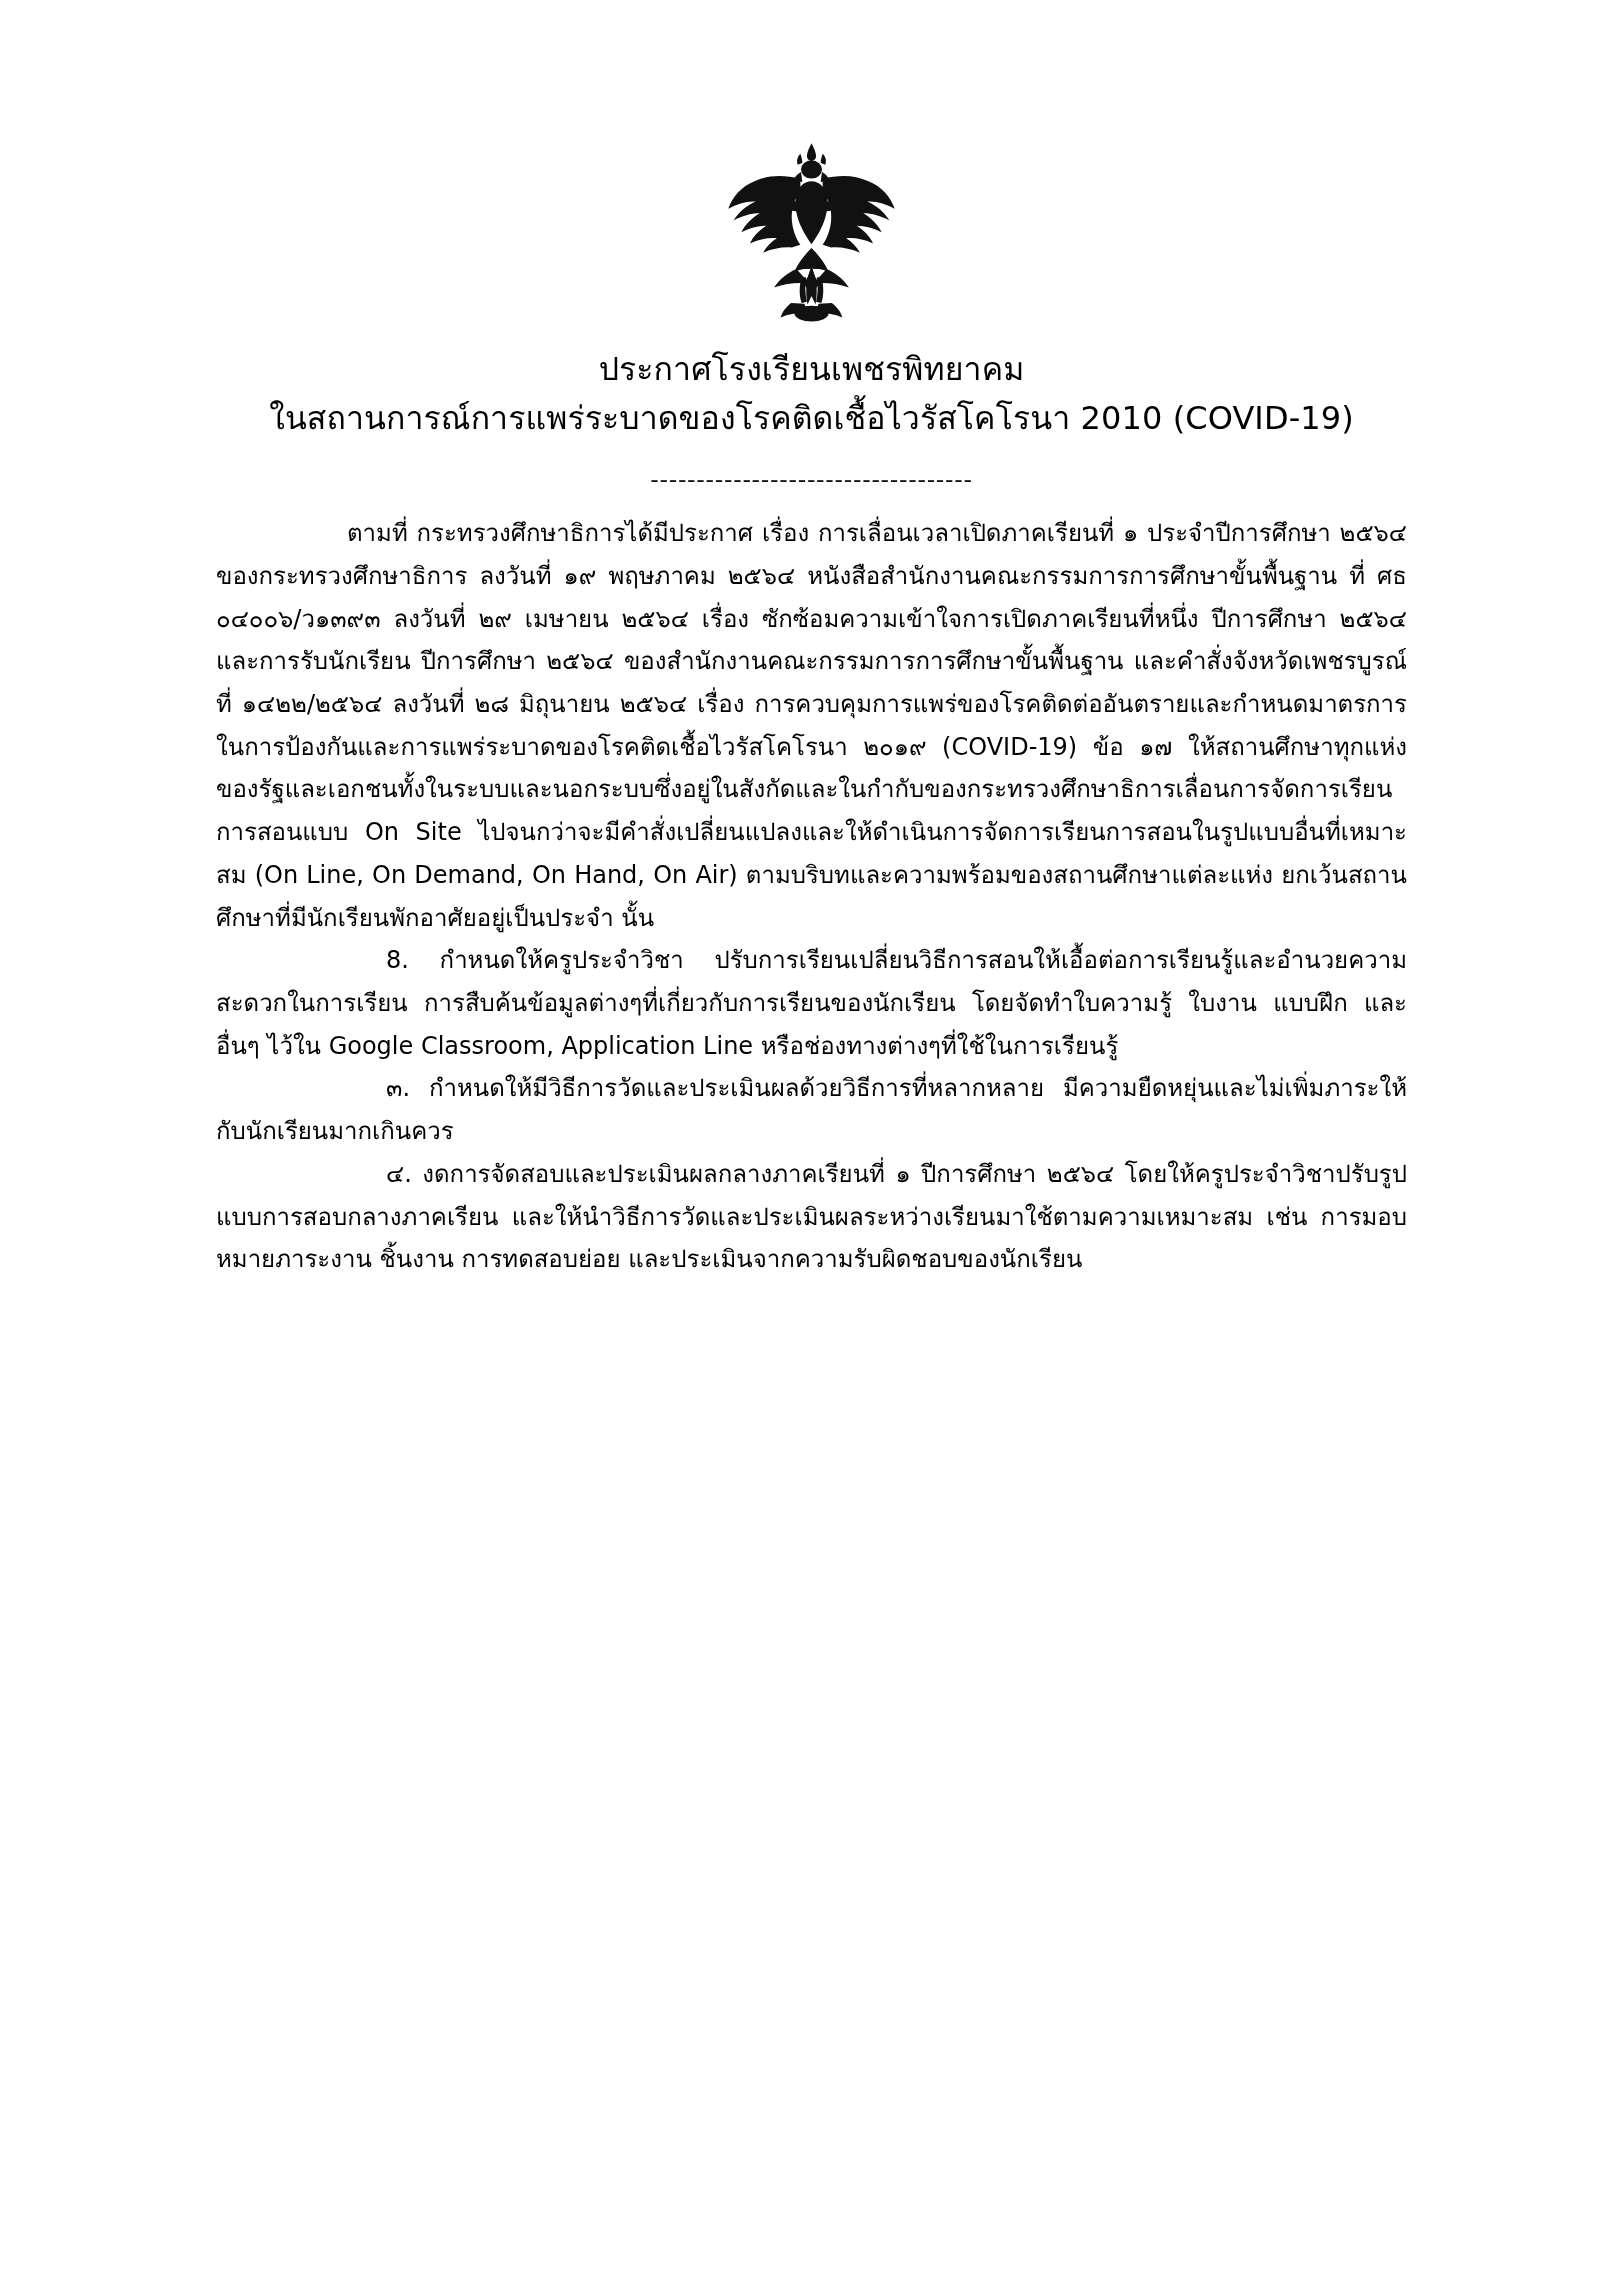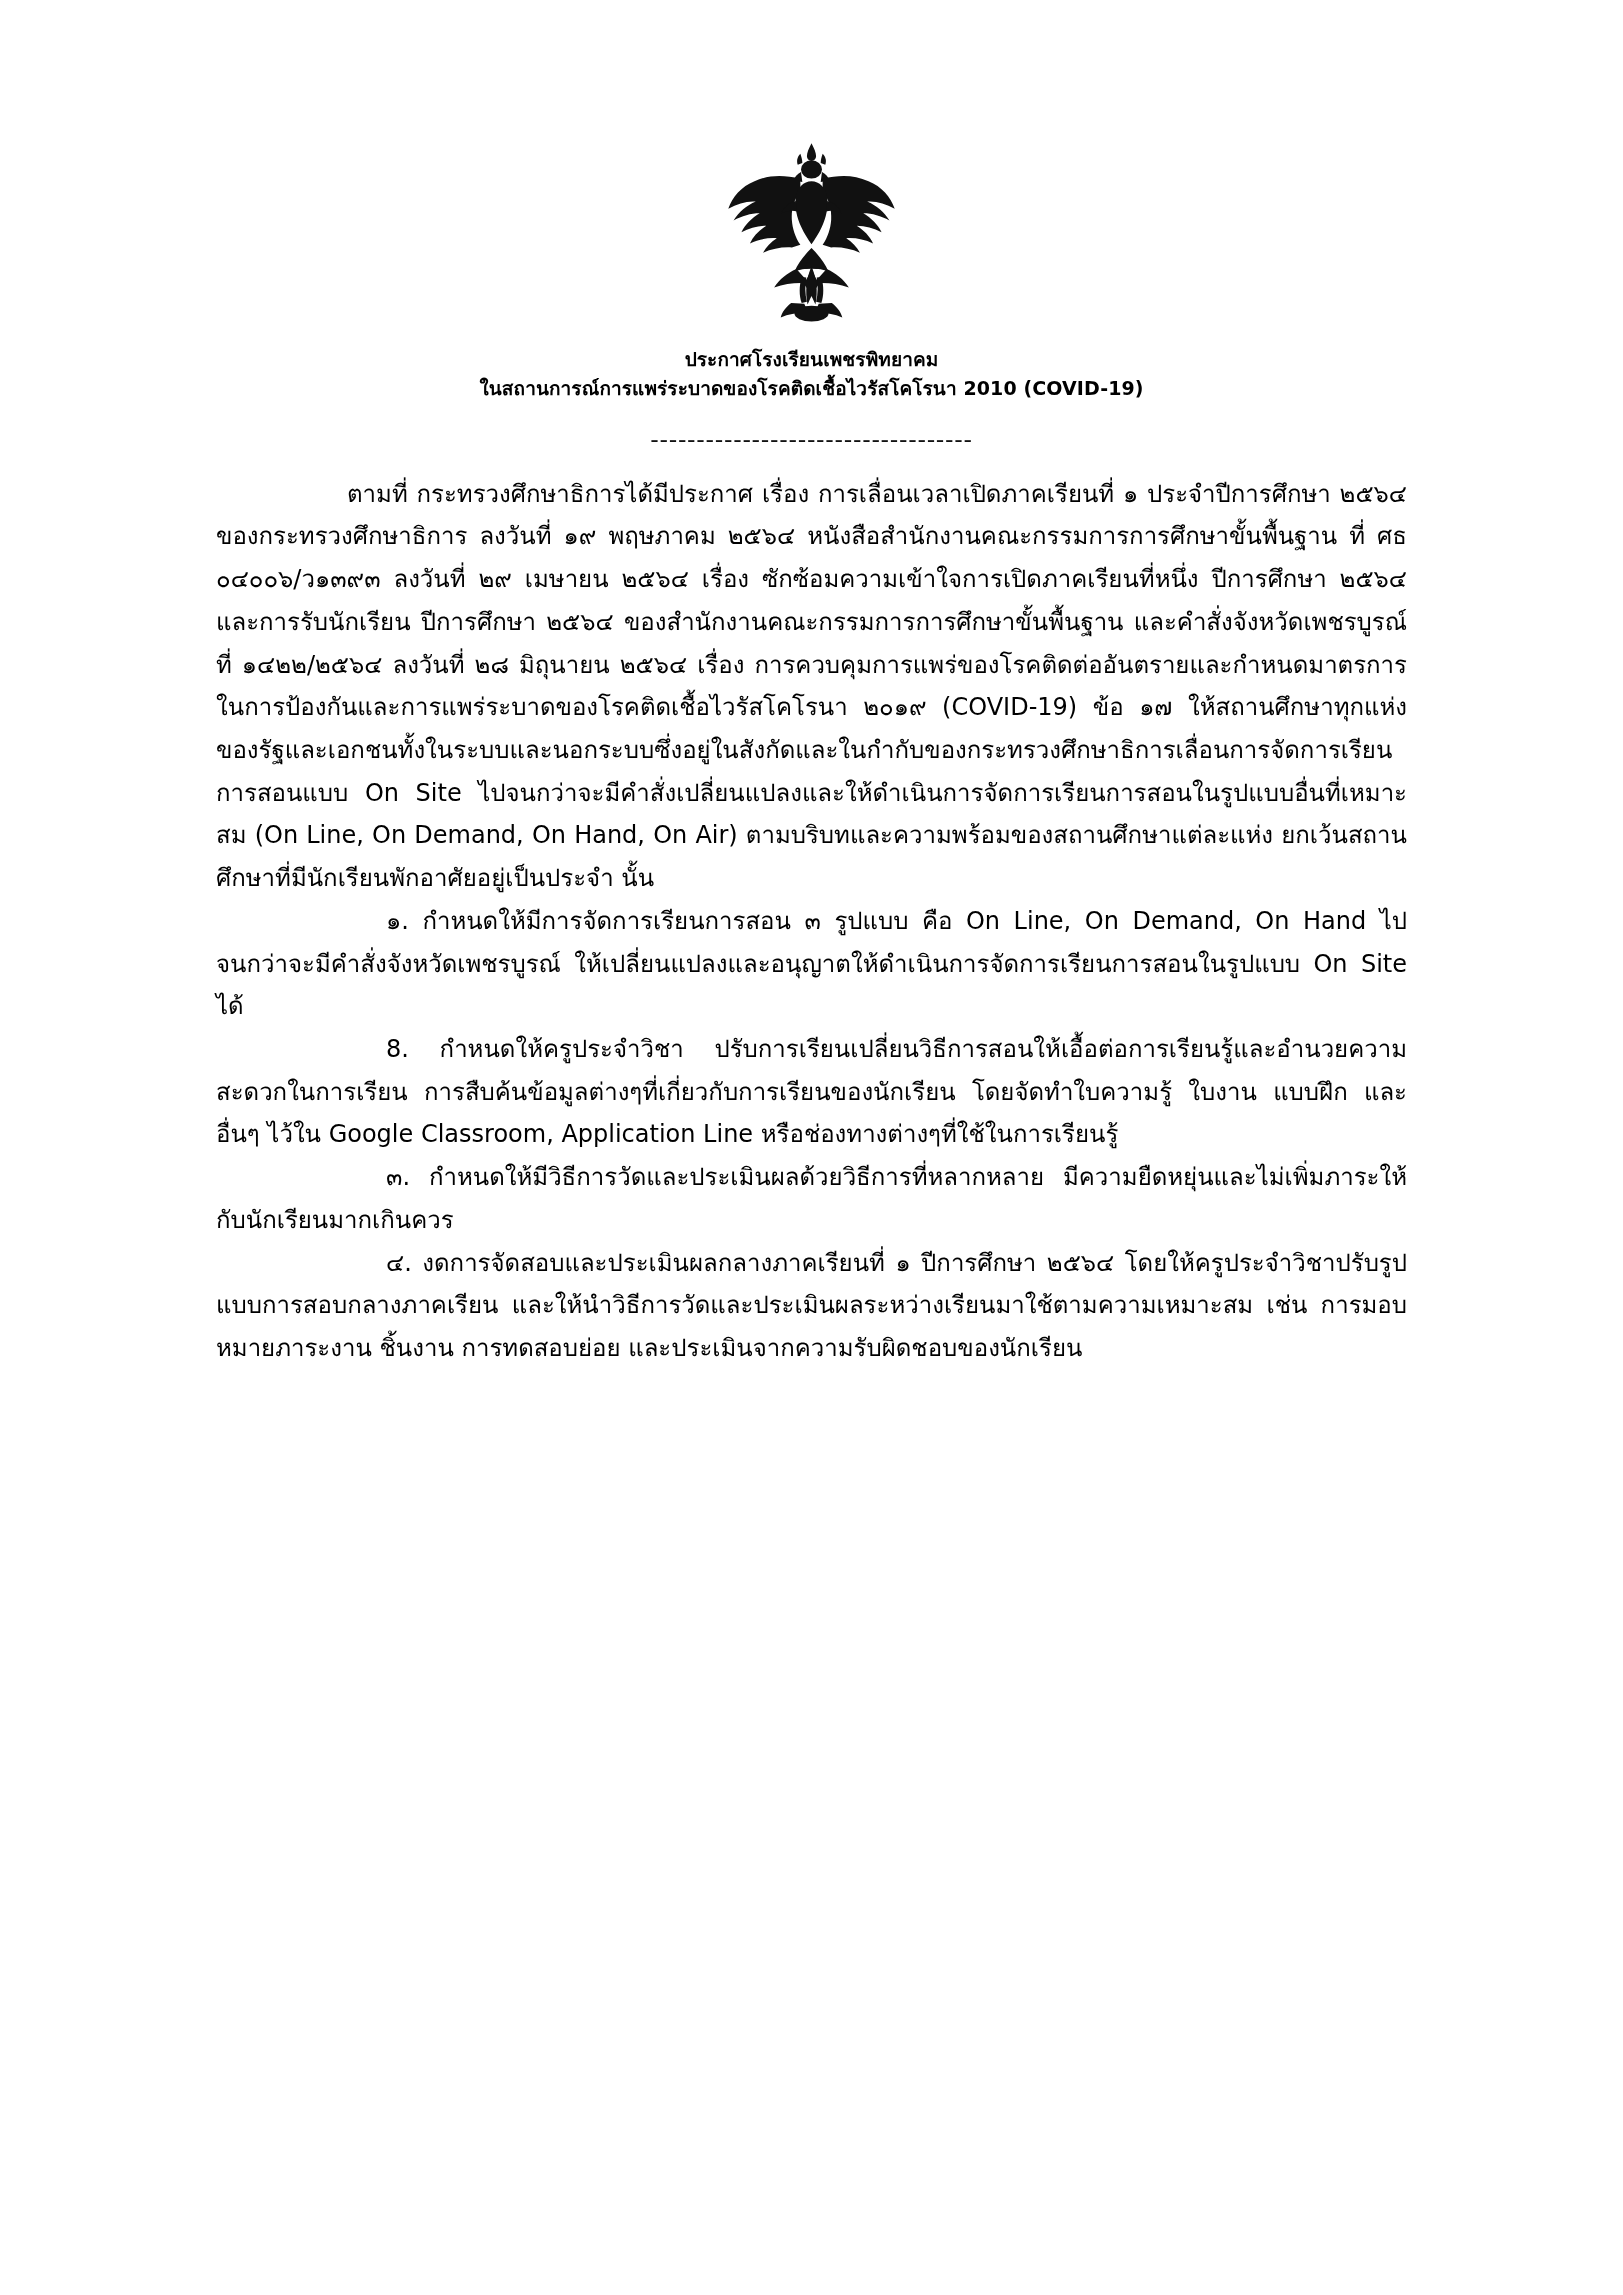--- a/index.html
+++ b/index.html
@@ -29,24 +29,24 @@
   .emblem {
     width: 177px;
     height: 190px;
   }
   
   .heading {
     text-align: center;
     margin-top: 11.8px;
   }
   .heading .line {
-    font-size: 19px;
+    font-size: 32px;
     line-height: 1.52;
     letter-spacing: 0.1px;
-    font-weight: 700;
+    font-weight: 400;
     text-align: center;
   }
   .rule {
     text-align: center;
     margin-top: 22px;
     font-size: 23.6px;
     letter-spacing: 0.7px;
     color: #111;
   }
   
@@ -108,20 +108,19 @@
 
   <div class="heading">
     <div class="line">ประกาศโรงเรียนเพชรพิทยาคม</div>
     <div class="line">ในสถานการณ์การแพร่ระบาดของโรคติดเชื้อไวรัสโคโรนา 2010 (COVID-19)</div>
   </div>
 
   <div class="rule">-----------------------------------</div>
 
   <div class="body-block">
     <p class="indent-2">ตามที่ กระทรวงศึกษาธิการได้มีประกาศ เรื่อง การเลื่อนเวลาเปิดภาคเรียนที่ ๑ ประจำปีการศึกษา ๒๕๖๔ ของกระทรวงศึกษาธิการ ลงวันที่ ๑๙ พฤษภาคม ๒๕๖๔ หนังสือสำนักงานคณะกรรมการการศึกษาขั้นพื้นฐาน ที่ ศธ ๐๔๐๐๖/ว๑๓๙๓ ลงวันที่ ๒๙ เมษายน ๒๕๖๔ เรื่อง ซักซ้อมความเข้าใจการเปิดภาคเรียนที่หนึ่ง ปีการศึกษา ๒๕๖๔ และการรับนักเรียน ปีการศึกษา ๒๕๖๔ ของสำนักงานคณะกรรมการการศึกษาขั้นพื้นฐาน และคำสั่งจังหวัดเพชรบูรณ์ ที่ ๑๔๒๒/๒๕๖๔ ลงวันที่ ๒๘ มิถุนายน ๒๕๖๔ เรื่อง การควบคุมการแพร่ของโรคติดต่ออันตรายและกำหนดมาตรการในการป้องกันและการแพร่ระบาดของโรคติดเชื้อไวรัสโคโรนา ๒๐๑๙ (COVID-19) ข้อ ๑๗ ให้สถานศึกษาทุกแห่งของรัฐและเอกชนทั้งในระบบและนอกระบบซึ่งอยู่ในสังกัดและในกำกับของกระทรวงศึกษาธิการเลื่อนการจัดการเรียนการสอนแบบ On Site ไปจนกว่าจะมีคำสั่งเปลี่ยนแปลงและให้ดำเนินการจัดการเรียนการสอนในรูปแบบอื่นที่เหมาะสม (On Line, On Demand, On  Hand, On  Air) ตามบริบทและความพร้อมของสถานศึกษาแต่ละแห่ง ยกเว้นสถานศึกษาที่มีนักเรียนพักอาศัยอยู่เป็นประจำ นั้น</p>
-    <p class="numbered">๑.  กำหนดให้มีการจัดการเรียนการสอน ๓ รูปแบบ คือ On Line, On Demand, On  Hand ไปจนกว่าจะมีคำสั่งจังหวัดเพชรบูรณ์ ให้เปลี่ยนแปลงและอนุญาตให้ดำเนินการจัดการเรียนการสอนในรูปแบบ On Site ได้</p>
     <p class="numbered">8.   กำหนดให้ครูประจำวิชา ปรับการเรียนเปลี่ยนวิธีการสอนให้เอื้อต่อการเรียนรู้และอำนวยความสะดวกในการเรียน การสืบค้นข้อมูลต่างๆที่เกี่ยวกับการเรียนของนักเรียน โดยจัดทำใบความรู้ ใบงาน แบบฝึก และอื่นๆ ไว้ใน Google  Classroom, Application  Line  หรือช่องทางต่างๆที่ใช้ในการเรียนรู้</p>
     <p class="numbered">๓.   กำหนดให้มีวิธีการวัดและประเมินผลด้วยวิธีการที่หลากหลาย มีความยืดหยุ่นและไม่เพิ่มภาระให้กับนักเรียนมากเกินควร</p>
     <p class="numbered">๔.  งดการจัดสอบและประเมินผลกลางภาคเรียนที่ ๑ ปีการศึกษา ๒๕๖๔ โดยให้ครูประจำวิชาปรับรูปแบบการสอบกลางภาคเรียน และให้นำวิธีการวัดและประเมินผลระหว่างเรียนมาใช้ตามความเหมาะสม เช่น การมอบหมายภาระงาน ชิ้นงาน การทดสอบย่อย และประเมินจากความรับผิดชอบของนักเรียน</p>
   </div>
 
 </div>
 
 
 </body></html>

